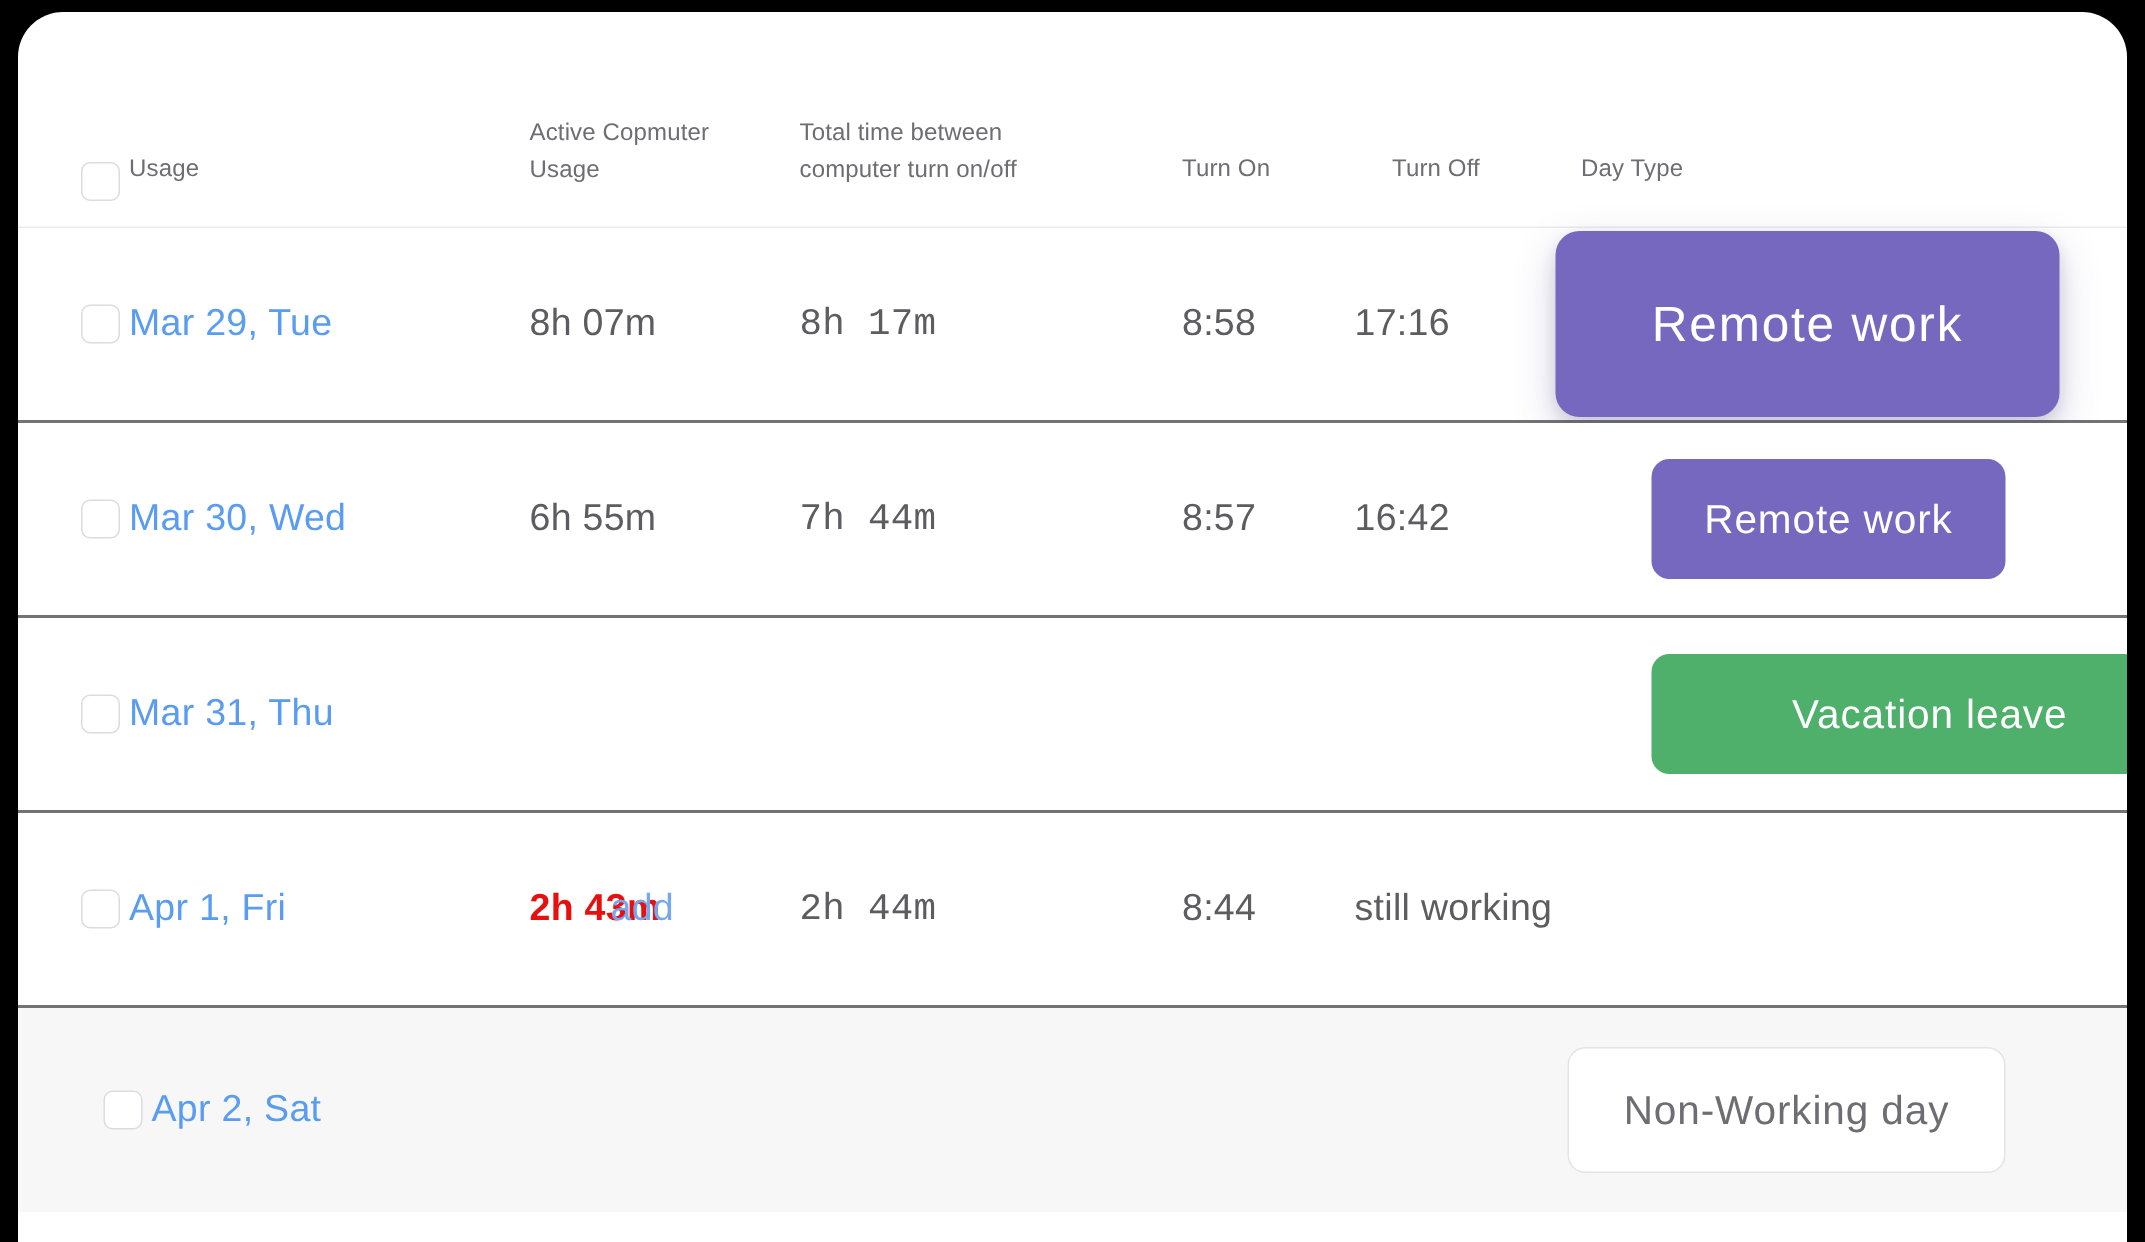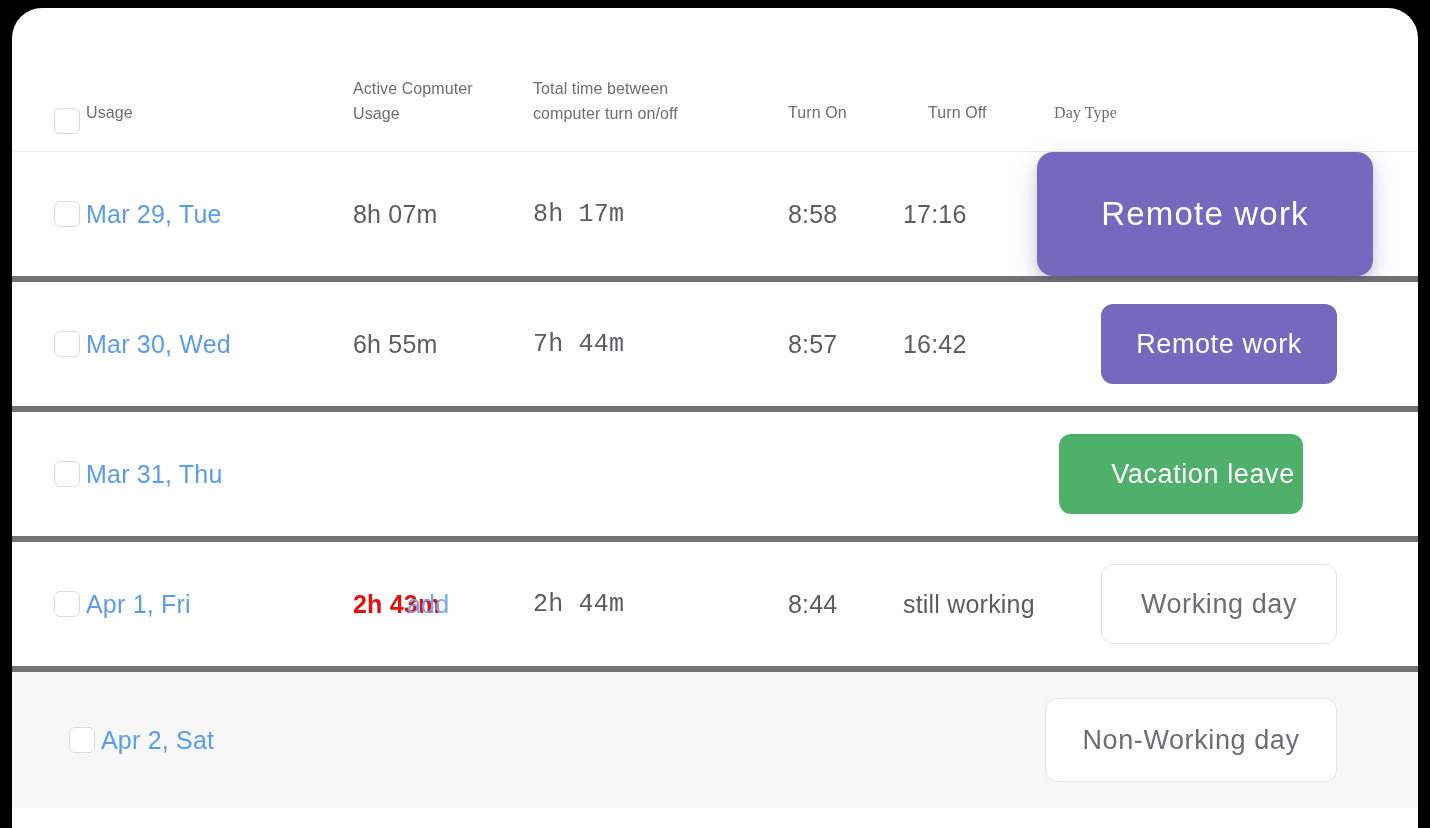--- a/index.html
+++ b/index.html
@@ -54,27 +54,27 @@
     font-size: 16px;
     line-height: 25px;
     letter-spacing: 0.1px;
     white-space: pre-line;
   }
   .h-date      { left: 74px;  top: 92px; }
   .h-active    { left: 341px; top: 68px;  width: 190px; }
   .h-total     { left: 521px; top: 68px;  width: 220px; }
   .h-on        { left: 776px; top: 92px; }
   .h-off       { left: 916px; top: 92px; }
-  .h-daytype   { left: 1042px;top: 92px; font-family: Liberation Serif, serif; }
+  .h-daytype   { left: 1042px;top: 92px; }
 
   
   .row {
     position: relative;
     height: 130px;
-    border-bottom: 6px solid #737373;
+    border-bottom: 2px solid #737373;
     box-sizing: border-box;
     background: #ffffff;
   }
   .row.nonworking {
     background: #f7f7f8;
     border-bottom: none;
   }
   .row.tall { height: 136px; }
 
   .cell {
@@ -166,22 +166,22 @@
     letter-spacing: 1.2px;
     box-shadow: 0 10px 26px rgba(90, 80, 150, 0.26),
                 0 4px 10px rgba(0, 0, 0, 0.10);
   }
   .badge-remote {
     left: 1089px;
     width: 236px;
     height: 80px;
   }
   .badge-vacation {
-    left: 1047px;
-    width: 244px;
+    left: 1089px;
+    width: 327px;
     height: 80px;
     padding-left: 44px;
   }
   .badge-working {
     left: 1089px;
     width: 236px;
     height: 80px;
   }
   .badge-nonworking {
     left: 1033px;
@@ -240,21 +240,20 @@
       </div>
 
       <div class="row">
         <div class="cbox"></div>
         <div class="cell c-date">Apr 1, Fri</div>
         <div class="cell c-active alert">2h 43m</div>
         <div class="add-link">add</div>
         <div class="cell c-total">2h 44m</div>
         <div class="cell c-on">8:44</div>
         <div class="cell c-off">still working</div>
-        <div class="badge outline badge-working">Working day</div>
       </div>
 
       <div class="row nonworking tall">
         <div class="cbox"></div>
         <div class="cell c-date">Apr 2, Sat</div>
         <div class="cell c-active"></div>
         <div class="cell c-total"></div>
         <div class="cell c-on"></div>
         <div class="cell c-off"></div>
         <div class="badge outline badge-nonworking">Non-Working day</div>

